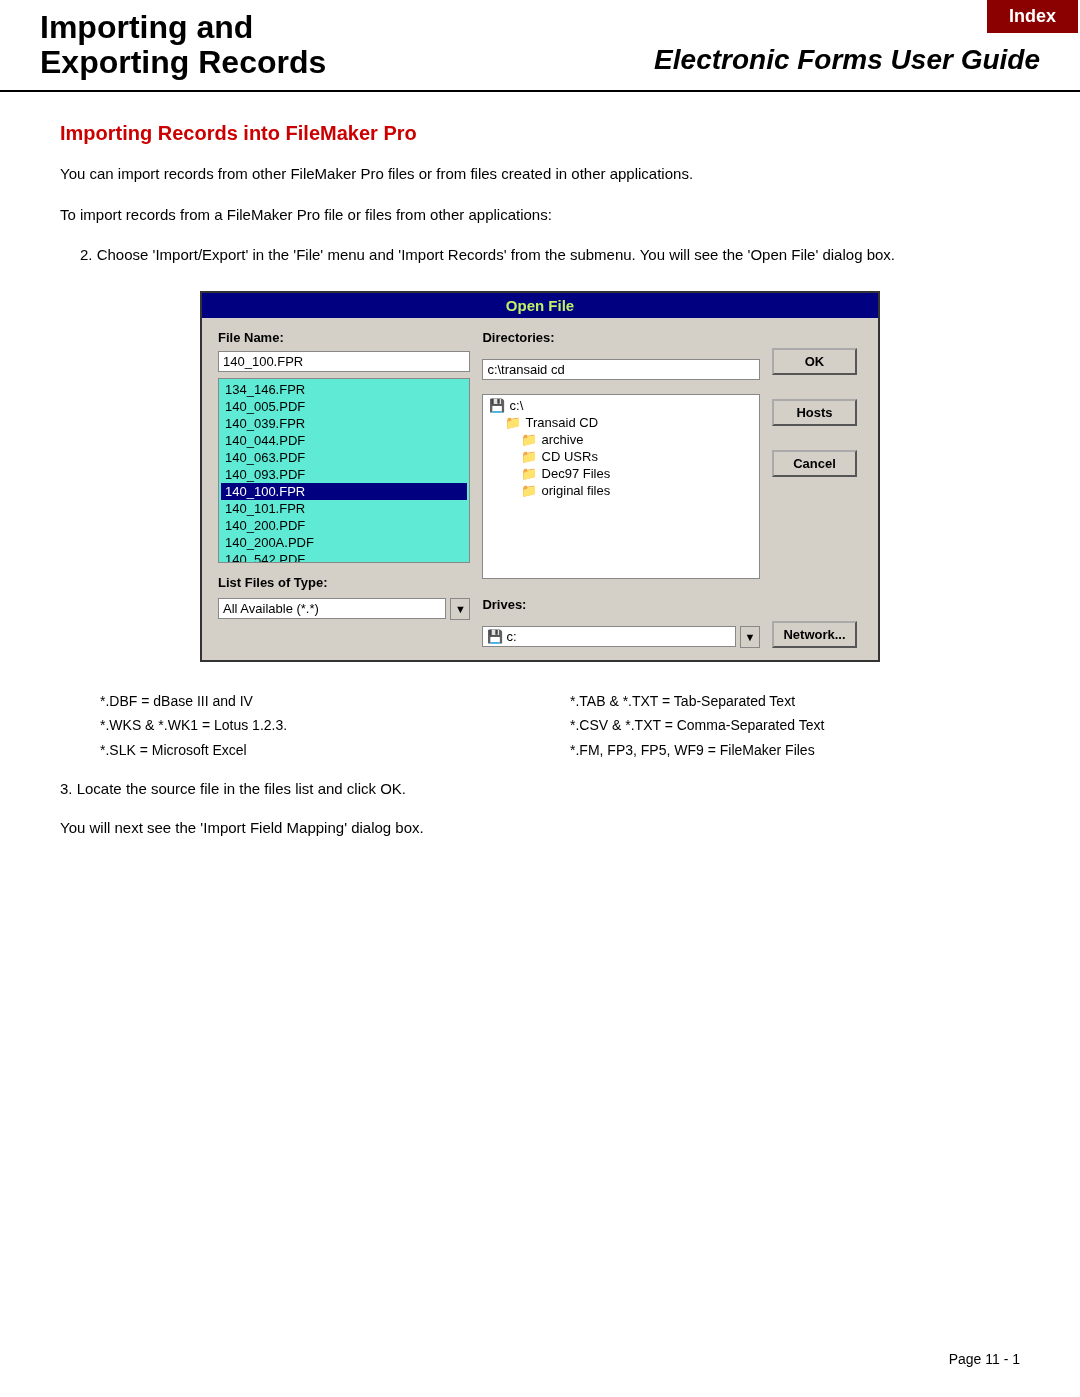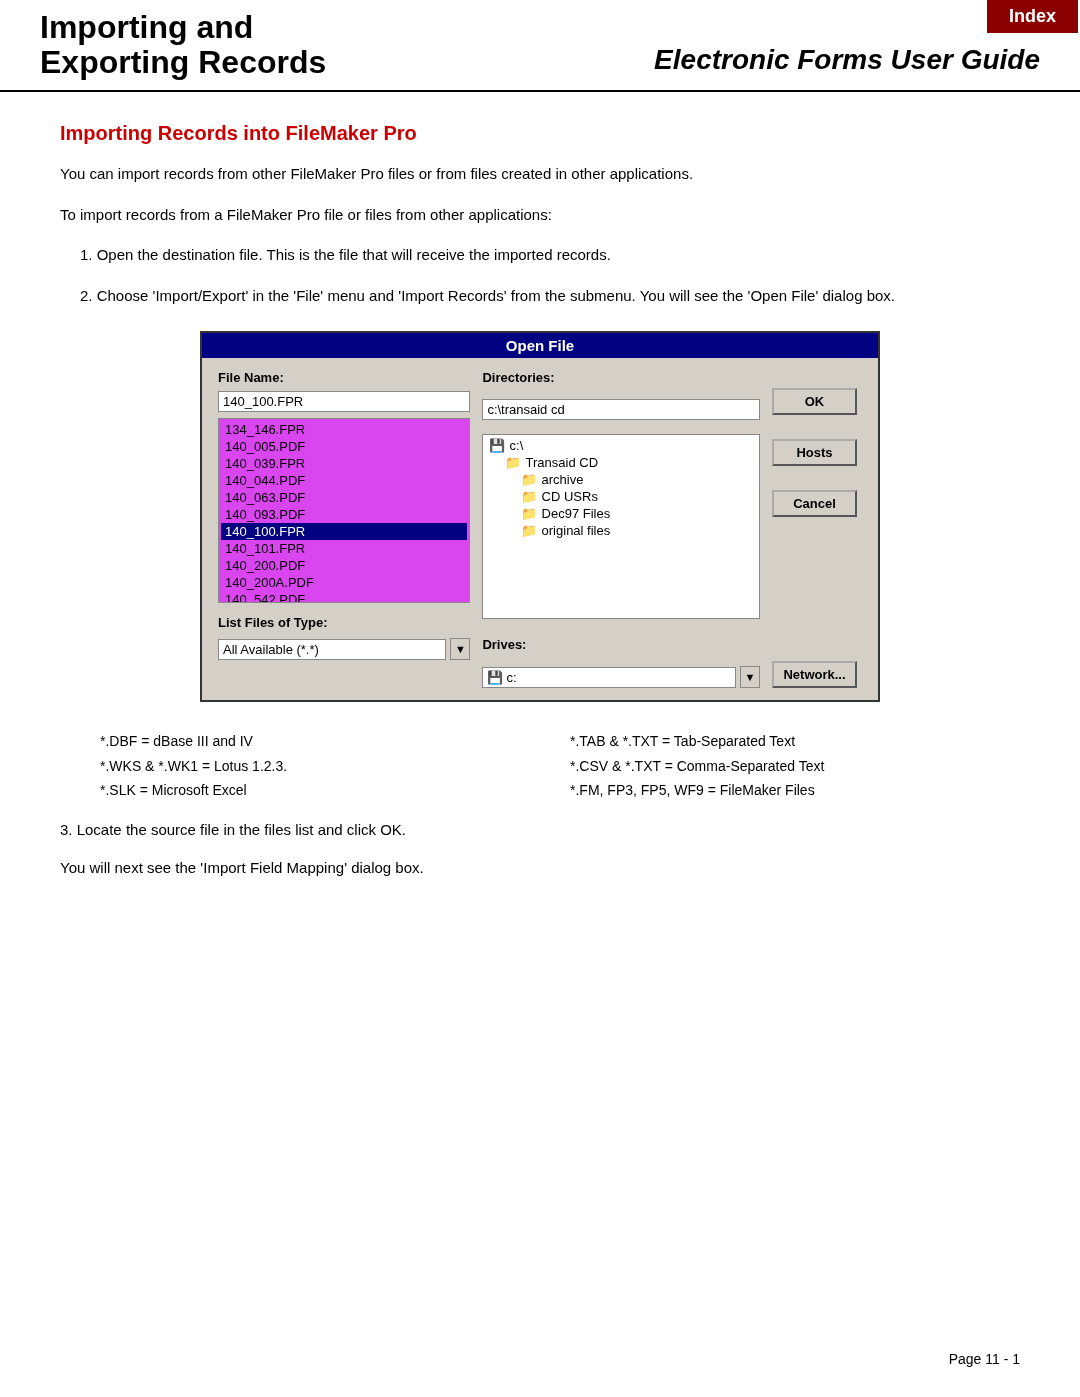--- a/index.html
+++ b/index.html
@@ -88,21 +88,21 @@
       margin: 24px auto 28px auto;
       width: 680px;
     }
     .dialog-box {
       border: 2px solid #333;
       background: #d4d0c8;
       font-family: Arial, sans-serif;
     }
     .dialog-titlebar {
       background: #000080;
-      color: #ffffff;
+      color: #bef264;
       text-align: center;
       font-size: 15px;
       font-weight: bold;
       padding: 4px 8px;
     }
     .dialog-body {
       padding: 12px 16px 12px 16px;
       display: flex;
       gap: 12px;
     }
@@ -118,21 +118,21 @@
       font-weight: bold;
     }
     .dialog-input {
       background: #fff;
       border: 1px solid #888;
       padding: 2px 4px;
       font-size: 13px;
       width: 100%;
     }
     .dialog-filelist {
-      background: #d946ef;
+      background: #5eead4;
       border: 1px solid #888;
       height: 185px;
       overflow-y: scroll;
       font-size: 13px;
       padding: 2px;
     }
     .dialog-filelist-item {
       padding: 1px 4px;
       cursor: default;
       white-space: nowrap;
@@ -257,21 +257,20 @@
   <div class="header-right">Electronic Forms User Guide</div>
   <button class="index-button">Index</button>
 </div>
 
 <div class="content">
 
   <div class="section-title">Importing Records into FileMaker Pro</div>
 
   <p class="body-text">You can import records from other FileMaker Pro files or from files created in other applications.</p>
   <p class="body-text">To import records from a FileMaker Pro file or files from other applications:</p>
-  <p class="numbered-item">1.  Open the destination file. This is the file that will receive the imported records.</p>
   <p class="numbered-item">2.  Choose 'Import/Export' in the 'File' menu and 'Import Records' from the submenu. You will see the 'Open File' dialog box.</p>
 
   
   <div class="dialog-wrapper">
     <div class="dialog-box">
       <div class="dialog-titlebar">Open File</div>
       <div class="dialog-body">
 
         <div class="dialog-left">
           <div class="dialog-label">File Name:</div>

